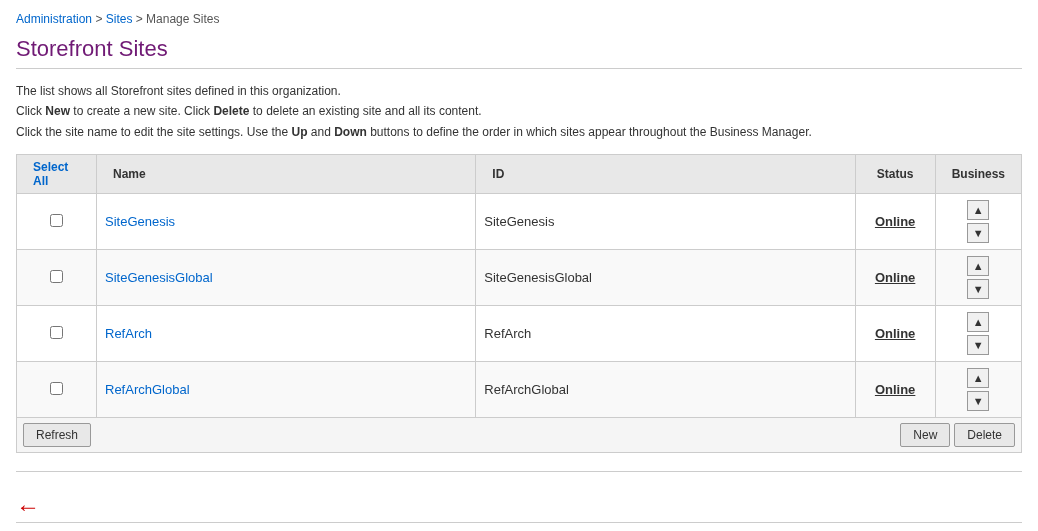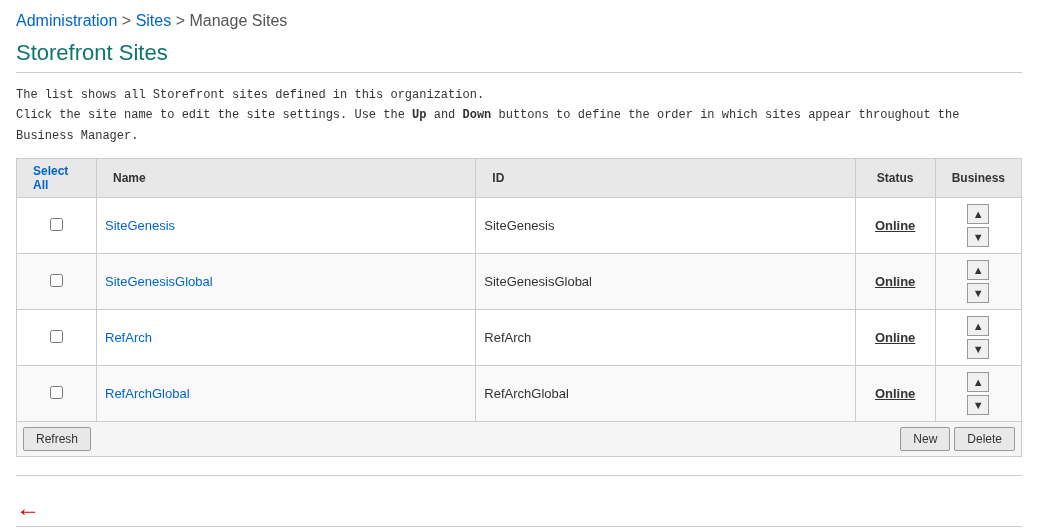--- a/index.html
+++ b/index.html
@@ -5,51 +5,50 @@
     * { box-sizing: border-box; margin: 0; padding: 0; }
     body {
       font-family: Arial, Helvetica, sans-serif;
       font-size: 13px;
       color: #333;
       background: #fff;
       padding: 12px 16px;
     }
     
     .breadcrumb {
-      font-size: 16px;
+      font-size: 12px;
       margin-bottom: 10px;
       color: #555;
     }
     .breadcrumb a {
       color: #0066cc;
       text-decoration: none;
     }
     .breadcrumb span { color: #555; }
 
     
     .page-title {
-      color: #0f766e;
+      color: #701a75;
       font-size: 22px;
       font-weight: normal;
       margin-bottom: 0;
     }
 
     
     hr.divider {
       border: none;
       border-top: 1px solid #ccc;
       margin: 6px 0 12px 0;
     }
 
     
     .info-block {
       margin-bottom: 12px;
       font-size: 12px;
       line-height: 1.7;
-      font-family: Liberation Mono, monospace;
     }
     .info-block b { font-weight: bold; }
 
     
     .sites-table {
       width: 100%;
       border-collapse: collapse;
       font-size: 13px;
       margin-bottom: 0;
     }
@@ -192,20 +191,23 @@
   <span> &gt; </span>
   <span>Manage Sites</span>
 </div>
 
 <h1 class="page-title">Storefront Sites</h1>
 
 <hr class="divider">
 
 <div class="info-block">
   <div>The list shows all Storefront sites defined in this organization.</div>
+  <div>
+    <span>Click </span><b>New</b><span> to create a new site. Click </span><b>Delete</b><span> to delete an existing site and all its content.</span>
+  </div>
   <div>
     <span>Click the site name to edit the site settings. Use the </span><b>Up</b><span> and </span><b>Down</b><span> buttons to define the order in which sites appear throughout the Business Manager.</span>
   </div>
 </div>
 
 <table class="sites-table">
   <thead>
     <tr>
       <th class="select-col">
         <a class="select-all-link" href="#">Select All</a>

